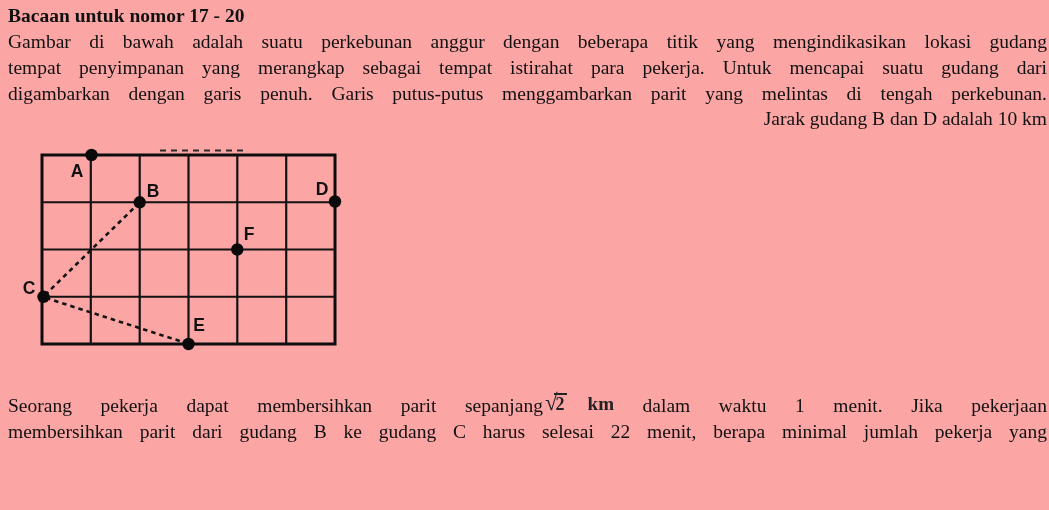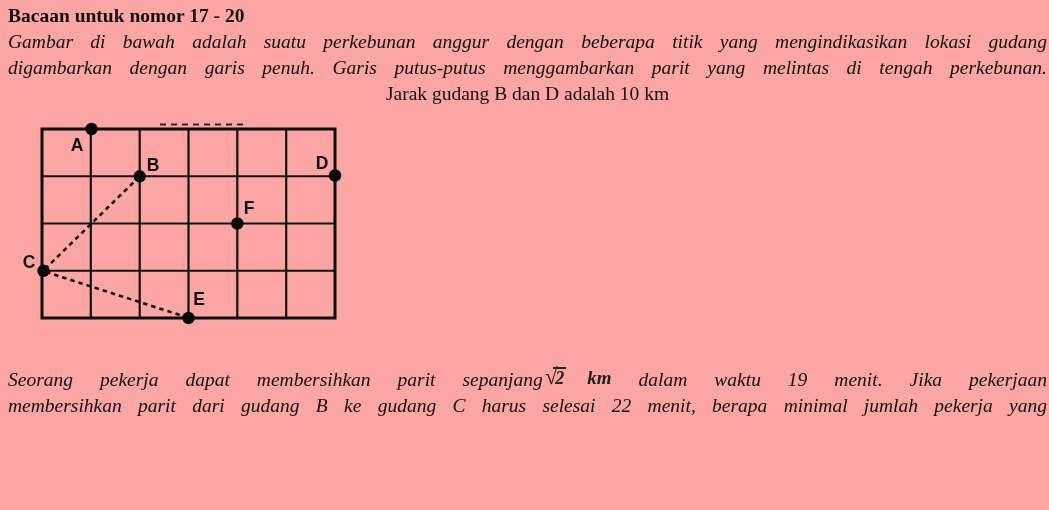--- a/index.html
+++ b/index.html
@@ -15,26 +15,25 @@
     overflow: hidden;
   }
   .title {
     font-size: 19.5px;
     font-weight: bold;
     line-height: 26px;
   }
   .line {
     font-size: 19.5px;
     line-height: 25.8px;
-    text-align: center;
+    text-align: right;
   }
   .jline {
     text-align: justify;
     text-align-last: justify;
-    font-style: italic;
   }
   .figure {
     margin-top: 5px;
     height: 225px;
   }
   .figure svg { display: block; }
   .grid-line { stroke: #121212; stroke-width: 2.2; }
   .grid-border { fill: none; stroke: #0d0d0d; stroke-width: 3; }
   .dashed { stroke: #151515; stroke-width: 2.6; stroke-dasharray: 4.5 4; fill: none; }
   .artifact { stroke: #2c2c2c; stroke-width: 2; stroke-dasharray: 6 5; }
@@ -68,20 +67,21 @@
 </style>
 </head>
 <body>
 
 <div class="page">
 
   <div class="title">Bacaan untuk nomor 17 - 20</div>
 
   <div>
     <div class="line jline">Gambar di bawah adalah suatu perkebunan anggur dengan beberapa titik yang mengindikasikan lokasi gudang</div>
+    <div class="line jline">tempat penyimpanan yang merangkap sebagai tempat istirahat para pekerja. Untuk mencapai suatu gudang dari</div>
     <div class="line jline">digambarkan dengan garis penuh. Garis putus-putus menggambarkan parit yang melintas di tengah perkebunan.</div>
     <div class="line">Jarak gudang B dan D adalah 10 km</div>
   </div>
 
   <div class="figure">
     <svg width="360" height="225" viewBox="0 0 360 225">
       <g>
         <rect class="grid-border" x="34" y="18" width="293" height="189"></rect>
         <line class="grid-line" x1="82.8" y1="18" x2="82.8" y2="207"></line>
         <line class="grid-line" x1="131.7" y1="18" x2="131.7" y2="207"></line>
@@ -110,17 +110,17 @@
         <text class="pt-label" x="145" y="60">B</text>
         <text class="pt-label" x="21" y="157">C</text>
         <text class="pt-label" x="314" y="58">D</text>
         <text class="pt-label" x="191" y="194">E</text>
         <text class="pt-label" x="241" y="103">F</text>
       </g>
     </svg>
   </div>
 
   <div class="question">
-    <div class="line jline"><span>Seorang pekerja dapat membersihkan parit sepanjang</span><span class="math"><span class="sqrt-sym">√</span><span class="radicand">2</span><span class="unit">km</span></span> <span>dalam waktu 19 menit. Jika pekerjaan</span></div>
+    <div class="line jline"><span>Seorang pekerja dapat membersihkan parit sepanjang</span><span class="math"><span class="sqrt-sym">√</span><span class="radicand">2</span><span class="unit">km</span></span> <span>dalam waktu 1 menit. Jika pekerjaan</span></div>
     <div class="line jline">membersihkan parit dari gudang B ke gudang C harus selesai 22 menit, berapa minimal jumlah pekerja yang</div>
   </div>
 
 </div>
 
 </body></html>

